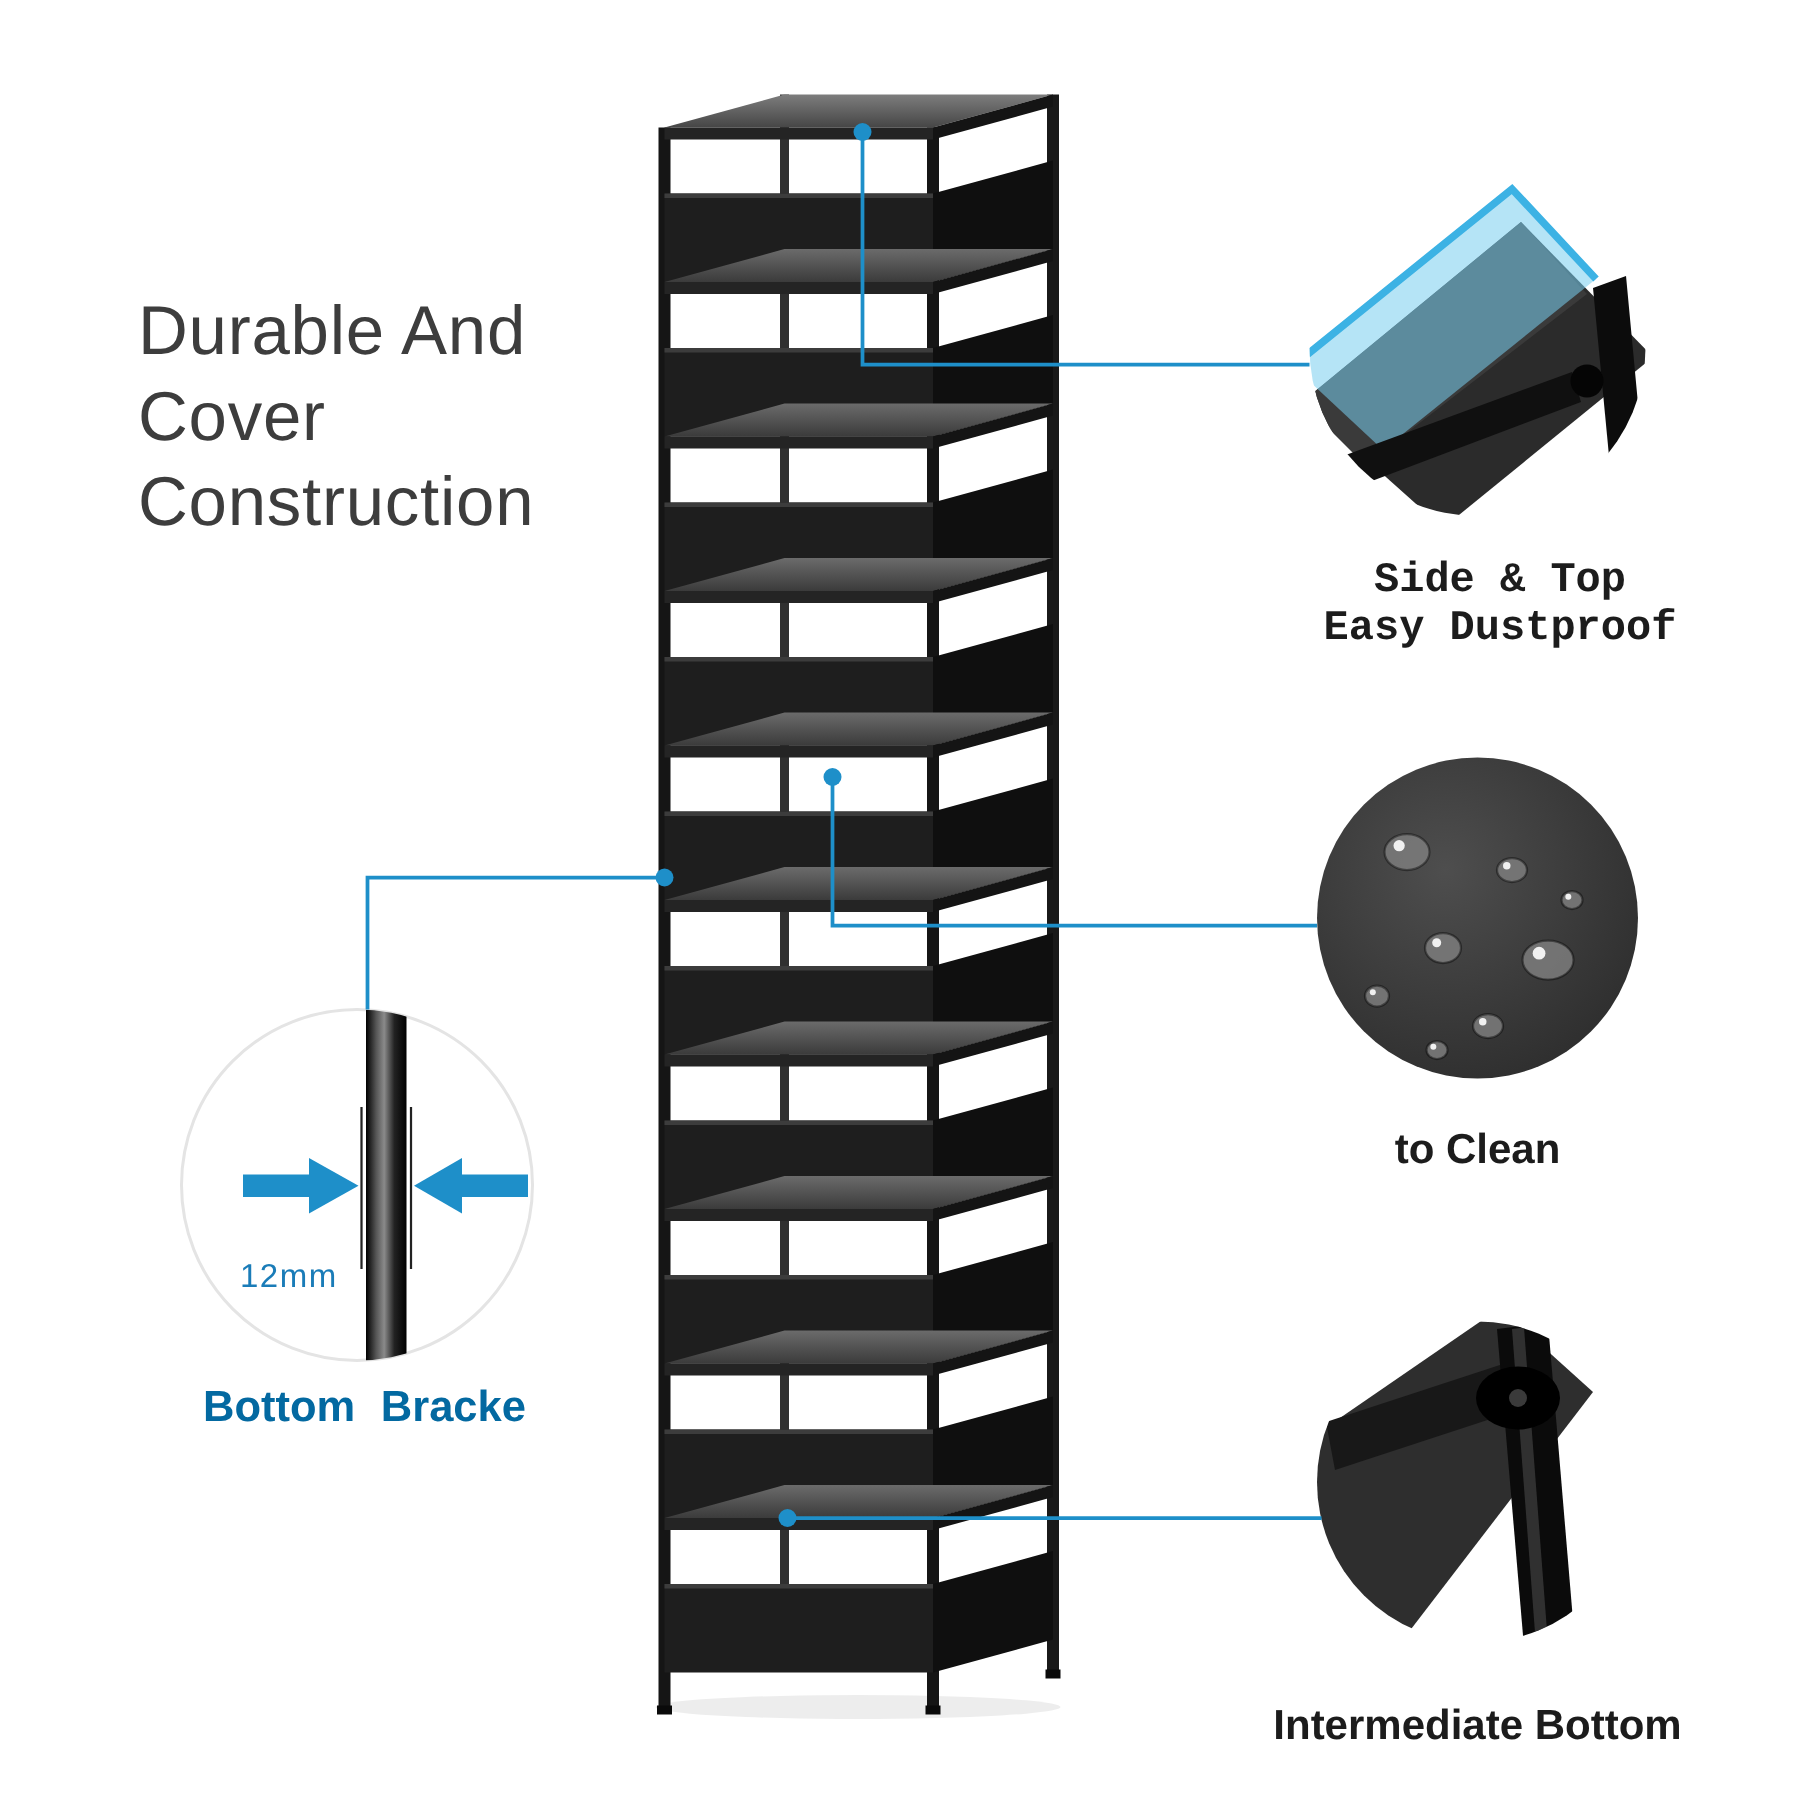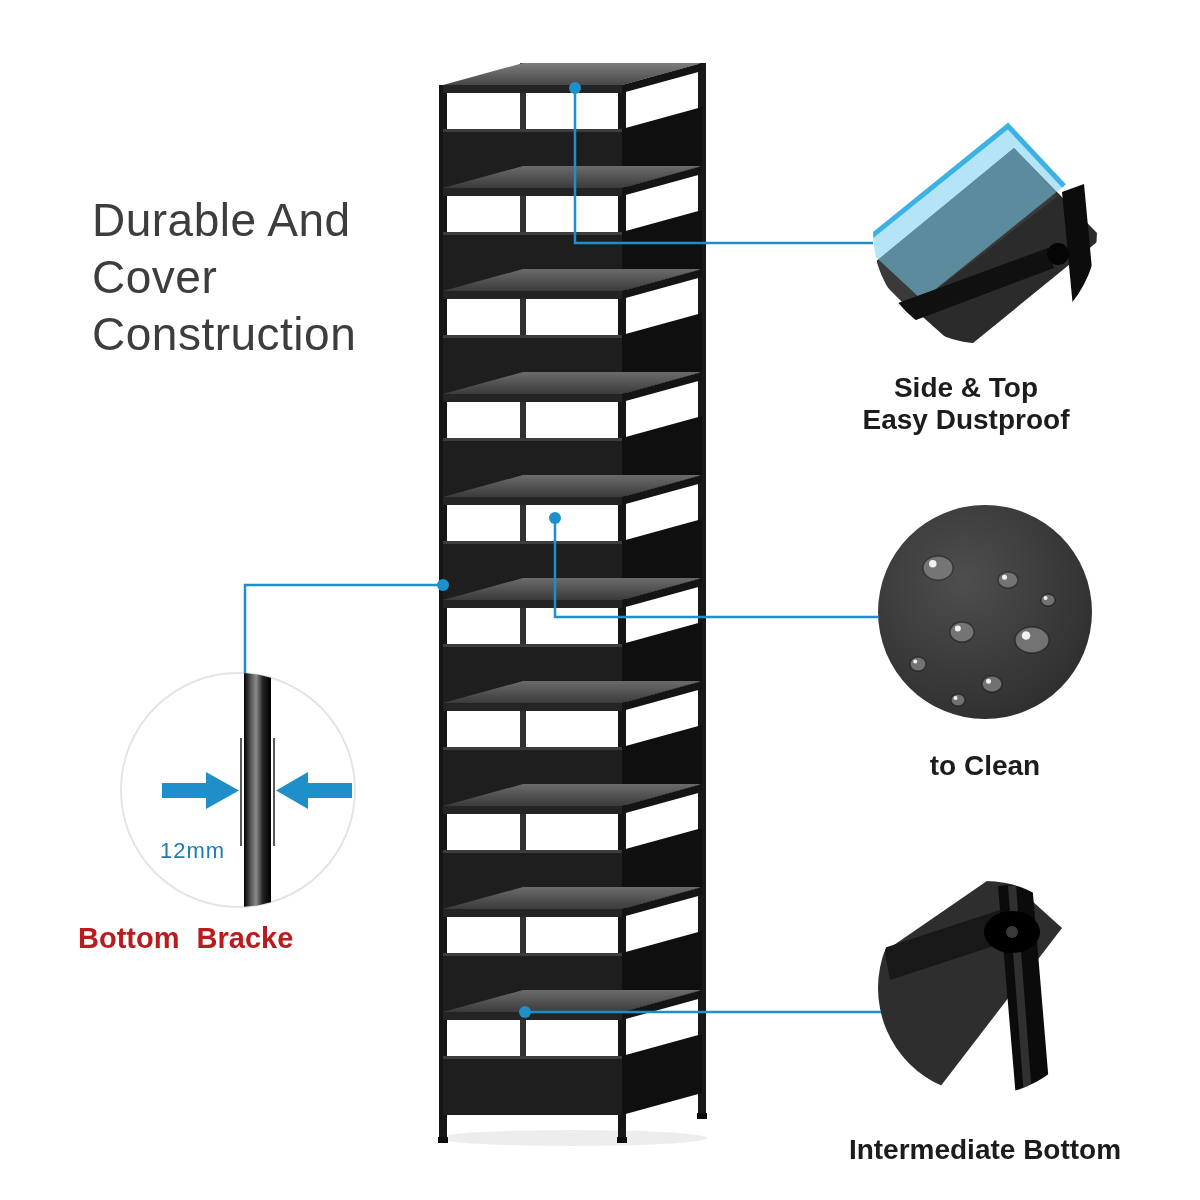--- a/index.html
+++ b/index.html
@@ -3,25 +3,25 @@
 <meta charset="utf-8">
 <style>
   * { margin:0; padding:0; box-sizing:border-box; }
   html,body { width:1200px; height:1200px; background:#ffffff; overflow:hidden;
               font-family:"Liberation Sans", sans-serif; position:relative; }
   .scene { position:absolute; left:0; top:0; }
   .heading { position:absolute; left:48px; top:192px; font-size:46px; font-weight:400;
              color:#3d3d3d; line-height:57px; letter-spacing:.5px;margin-left:44px; }
   .callout-label { position:absolute; width:360px; text-align:center; font-size:28px;
                    font-weight:700; color:#1c1c1c; line-height:32px; }
-  .label-dustproof  { left:786px; top:372px; }
+  .label-dustproof  { left:820px; top:372px;font-family:Liberation Mono, monospace; }
   .label-waterproof { left:805px; top:750px; }
   .label-stent      { left:805px; top:1134px; }
-  .bracket-label { position:absolute; left:78px; top:922px; width:330px; text-align:left;
-                   font-size:29px; font-weight:700; color:#b91c1c; word-spacing:9px; }
+  .bracket-label { position:absolute; left:78px; top:922px; width:330px; text-align:center;
+                   font-size:29px; font-weight:700; color:#0369a1; word-spacing:9px; }
   .accent-fill { fill:#1e8fc9; }
   .accent-stroke { stroke:#1e8fc9; }
 </style>
 </head>
 <body>
 
 <div class="heading">
   <div>Durable And</div>
   <div>Cover</div>
   <div>Construction</div>

